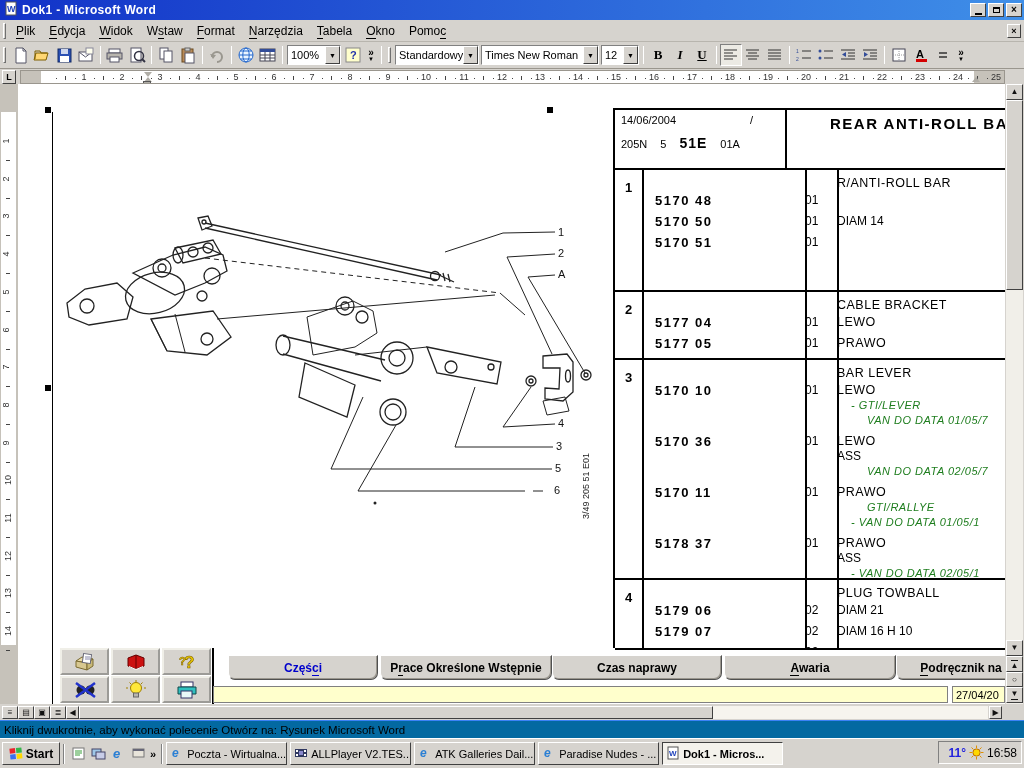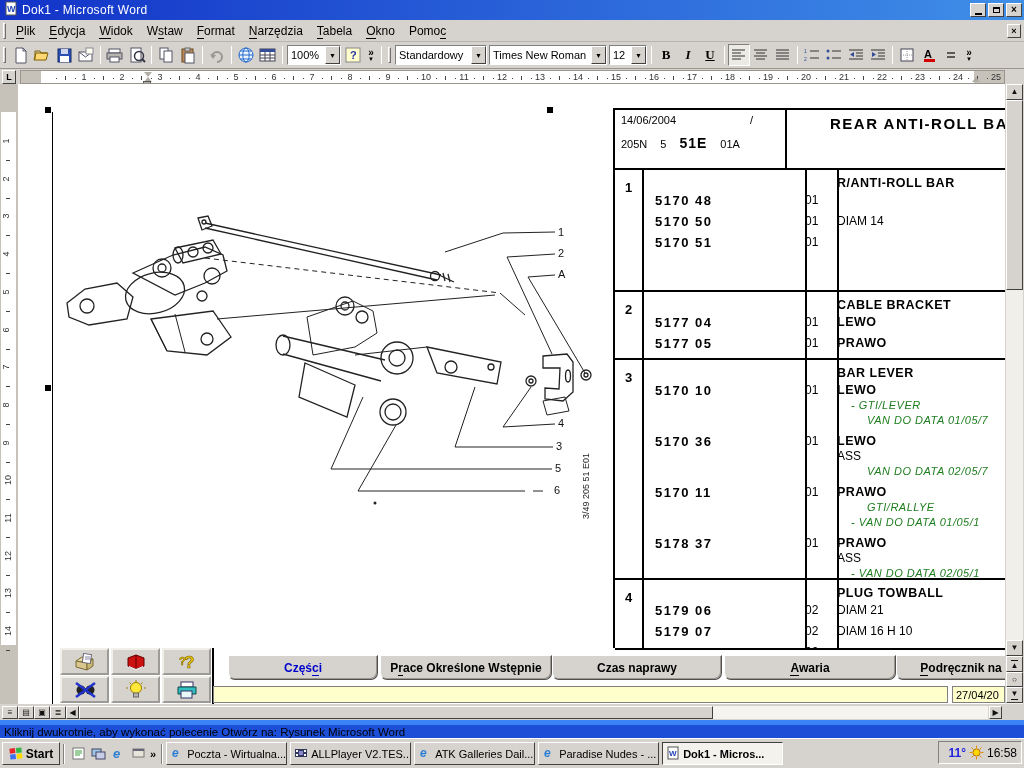--- a/index.html
+++ b/index.html
@@ -2,21 +2,21 @@
 <html><head>
 <meta charset="utf-8">
 <style>
   *{margin:0;padding:0;box-sizing:border-box;font-family:"Liberation Sans",sans-serif}
   html,body{width:1024px;height:768px}
   body{position:relative;background:#d6d3ce;overflow:hidden;font-size:12px;color:#000}
   .abs{position:absolute}
   .out{border:1px solid;border-color:#ffffff #404040 #404040 #ffffff}
   
   #titlebar{left:0;top:0;width:1024px;height:20px;background:linear-gradient(90deg,#1232c8,#3f8fe8);display:flex;align-items:center;padding-left:3px}
-  #titlebar .ttl{color:#fff;font-weight:400;font-size:12px;margin-left:4px;letter-spacing:.3px}
+  #titlebar .ttl{color:#fff;font-weight:700;font-size:12px;margin-left:4px;letter-spacing:.3px}
   .winbtns{position:absolute;right:2px;top:3px;display:flex;gap:2px}
   .wbtn{width:16px;height:14px;background:#d6d3ce;border:1px solid;border-color:#fff #404040 #404040 #fff;display:flex;align-items:center;justify-content:center;font-size:10px;font-weight:700;line-height:1}
   .minbar{width:7px;height:2px;background:#000;margin-top:7px}
   .restsq{width:7px;height:6px;border:1px solid #000;border-top-width:2px}
   
   #menubar{left:0;top:20px;width:1024px;height:22px;background:#d6d3ce;display:flex;align-items:center;border-bottom:1px solid #b8b5ae}
   .grip{width:3px;height:16px;margin:0 3px;border:1px solid;border-color:#fff #707070 #707070 #fff}
   .mitem{padding:2px 7px;font-size:12px}
   .mitem .u{border-bottom:1px solid #000}
   #menuclose{right:3px;top:24px;width:14px;height:14px;font-size:9px}
@@ -62,21 +62,21 @@
   .colline{position:absolute;width:2px;background:#000;top:60px;bottom:0}
   .t-row{position:absolute;left:0;width:392px;border-bottom:2px solid #000;display:flex;overflow:hidden}
   .t-ref{width:27px;padding-top:10px;text-align:center;font-weight:700;font-size:13px;flex:0 0 auto}
   .t-main{flex:1;padding-top:6px;overflow:hidden}
   .t-entry{display:flex;margin-bottom:6px}
   .t-entry.ttl0{margin-bottom:2px}
   .t-part{width:163px;padding-left:13px;font-weight:700;font-size:13px;letter-spacing:1.5px;white-space:nowrap;flex:0 0 auto}
   .t-qty{width:32px;font-size:12px;flex:0 0 auto}
   .t-lines{flex:1}
   .dl{font-size:12px;line-height:15px;white-space:nowrap}
-  .dl.b{font-weight:700;font-size:12.5px;letter-spacing:.5px}
+  .dl.b{font-weight:400;font-size:12.5px;letter-spacing:.5px}
   .dl.g,.dl.gi{color:#1e7d1e;font-style:italic;font-size:11px;letter-spacing:.5px}
   .dl.g{padding-left:14px}
   .dl.gi{padding-left:30px}
   
   #panel-sep{left:194px;top:564px;width:2px;height:56px;background:#000}
   .pbtn{position:absolute;width:49px;height:27px;background:#d6d3ce;border:2px outset #f0efe8;display:flex;align-items:center;justify-content:center}
   .ptab{position:absolute;top:571px;height:25px;background:#d6d3ce;border:1px solid;border-color:#fff #505050 #505050 #fff;border-radius:0 0 7px 7px;display:flex;align-items:center;justify-content:center;font-weight:700;font-size:12px;box-shadow:inset -1px -1px 0 #9a968e}
   .ptab .u{border-bottom:1px solid #000}
   .ptab.active .lbl{color:#0000cc}
   .ptab.active .u{border-bottom-color:#0000cc}
@@ -84,21 +84,21 @@
   
   .sbtn{background:#d6d3ce;border:1px solid;border-color:#fff #404040 #404040 #fff;display:flex;align-items:center;justify-content:center;font-size:8px;color:#111;line-height:1}
   #vscroll{left:1006px;top:84px;width:17px;height:620px;background:#f1efe9}
   #vthumb{position:absolute;left:0;top:16px;width:17px;height:190px;background:#d6d3ce;border:1px solid;border-color:#fff #404040 #404040 #fff}
   .browse-line{width:7px;height:1px;background:#111;margin:1px 0}
   #hscrollrow{left:0;top:705px;width:1024px;height:15px;background:#d6d3ce}
   #htrack{position:absolute;left:79px;top:1px;width:909px;height:13px;background:#f6f4ee}
   #hthumb{position:absolute;left:0;top:0;width:634px;height:13px;background:#d6d3ce;border:1px solid;border-color:#fff #404040 #404040 #fff}
   .viewbtn{width:16px;height:13px;font-size:8px}
   
-  #statusbar{left:0;top:720px;width:1024px;height:18px;background:#1d4ed8;border-top:5px solid #3b82f6;display:flex;align-items:center;padding-left:4px;font-size:11.5px}
+  #statusbar{left:0;top:720px;width:1024px;height:18px;background:#0369a1;border-top:1px solid #3b82f6;display:flex;align-items:center;padding-left:4px;font-size:11.5px}
   
   #taskbar{left:0;top:738px;width:1024px;height:30px;background:#d6d3ce;border-top:1px solid #fff;display:flex;align-items:center;padding:0 2px}
   #startbtn{width:58px;height:23px;background:#d6d3ce;border:1px solid;border-color:#fff #404040 #404040 #fff;display:flex;align-items:center;justify-content:center;gap:3px;font-weight:700;font-size:12px;flex:0 0 auto}
   .tbsep{width:1px;height:20px;border-left:1px solid #808080;border-right:1px solid #fff;margin:0 3px;flex:0 0 auto}
   .qlicon{width:18px;height:18px;display:flex;align-items:center;justify-content:center;flex:0 0 auto;margin:0 1px}
   .taskbtn{width:121px;height:23px;background:#d6d3ce;border:1px solid;border-color:#fff #404040 #404040 #fff;display:flex;align-items:center;gap:3px;padding:0 3px;font-size:11px;margin-right:3px;flex:0 0 auto;overflow:hidden;white-space:nowrap}
   .taskbtn.active{background:#f4f2ec;border-color:#404040 #fff #fff #404040;font-weight:700}
   #tray{position:absolute;right:2px;top:741px;width:84px;height:23px;border:1px solid;border-color:#808080 #fff #fff #808080;display:flex;align-items:center;justify-content:flex-end;gap:3px;padding:0 4px;font-size:12px}
   #tray .temp{color:#2222dd;font-weight:700}
   svg text{font-family:"Liberation Sans",sans-serif}
@@ -232,21 +232,21 @@
         <rect x="1" y="1" width="14" height="14" fill="#ffffcc" stroke="#888"></rect>
         <text x="5" y="12" font-size="11" font-weight="bold" fill="#2233aa">?</text>
       </svg>
   </span>
   <span class="tbtn narrow more">
       <span>»</span>
       <span class="dn">▼</span>
     </span>
   <span class="tsep"></span>
   <span class="grip"></span>
-  <span class="combo" style="width:92px">
+  <span class="combo" style="width:84px">
     <span class="cv">Standardowy</span>
       <span class="cdrop">▼</span>
   </span>
   <span class="combo" style="width:118px">
     <span class="cv">Times New Roman</span>
       <span class="cdrop">▼</span>
   </span>
   <span class="combo" style="width:38px">
     <span class="cv">12</span>
       <span class="cdrop">▼</span>

